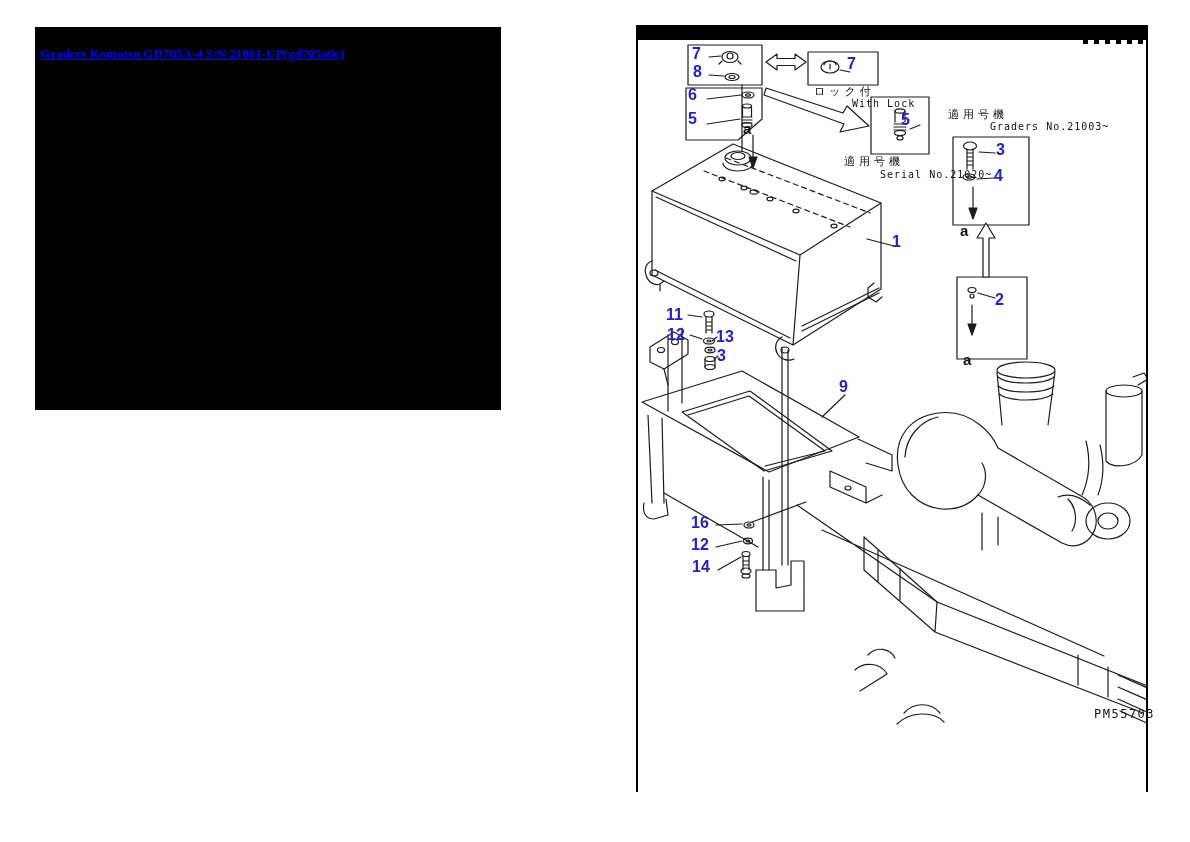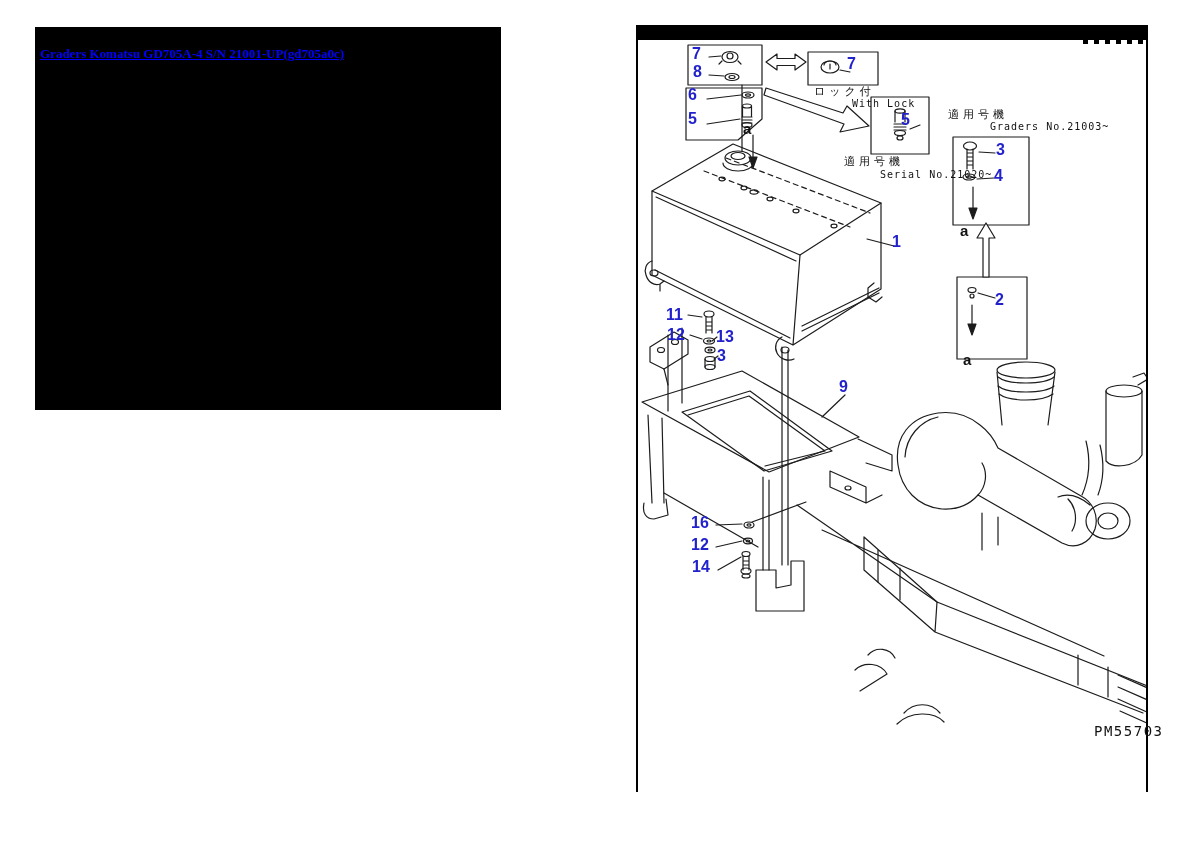--- a/index.html
+++ b/index.html
@@ -24,21 +24,21 @@
   }
   .topbar{position:absolute;left:-2px;top:0;width:512px;height:15px;background:#000;}
   .tick{position:absolute;top:15px;width:5px;height:4px;background:#000;}
   .drawing{position:absolute;left:0;top:0;}
   .lbl{position:absolute;line-height:1;white-space:nowrap;}
   .callout{font-family:"Liberation Sans",sans-serif;font-weight:bold;font-size:16px;color:#2222cc;}
   .viewletter{font-family:"Liberation Sans",sans-serif;font-weight:600;font-size:15px;color:#111;}
   .caption{font-family:"DejaVu Sans Mono",monospace;font-size:10px;color:#111;letter-spacing:1px;margin-left:44px;}
   .caption-jp{font-family:Liberation Sans, sans-serif;font-size:11px;color:#111;letter-spacing:4px;}
   .watermark{font-family:"Liberation Sans",sans-serif;font-size:21px;color:#3a3a3a;letter-spacing:0.5px;}
-  .plate{font-family:"DejaVu Sans Mono",monospace;font-size:14px;color:#111;letter-spacing:1.5px;margin-top:16px;}
+  .plate{font-family:"DejaVu Sans Mono",monospace;font-size:12px;color:#111;letter-spacing:1.5px;}
 </style>
 </head>
 <body>
 
 <div class="left-panel">
   <a class="parts-link" href="#">Graders Komatsu GD705A-4 S/N 21001-UP(gd705a0c)</a>
 </div>
 
 <div class="diagram">
   <div class="topbar"></div>

